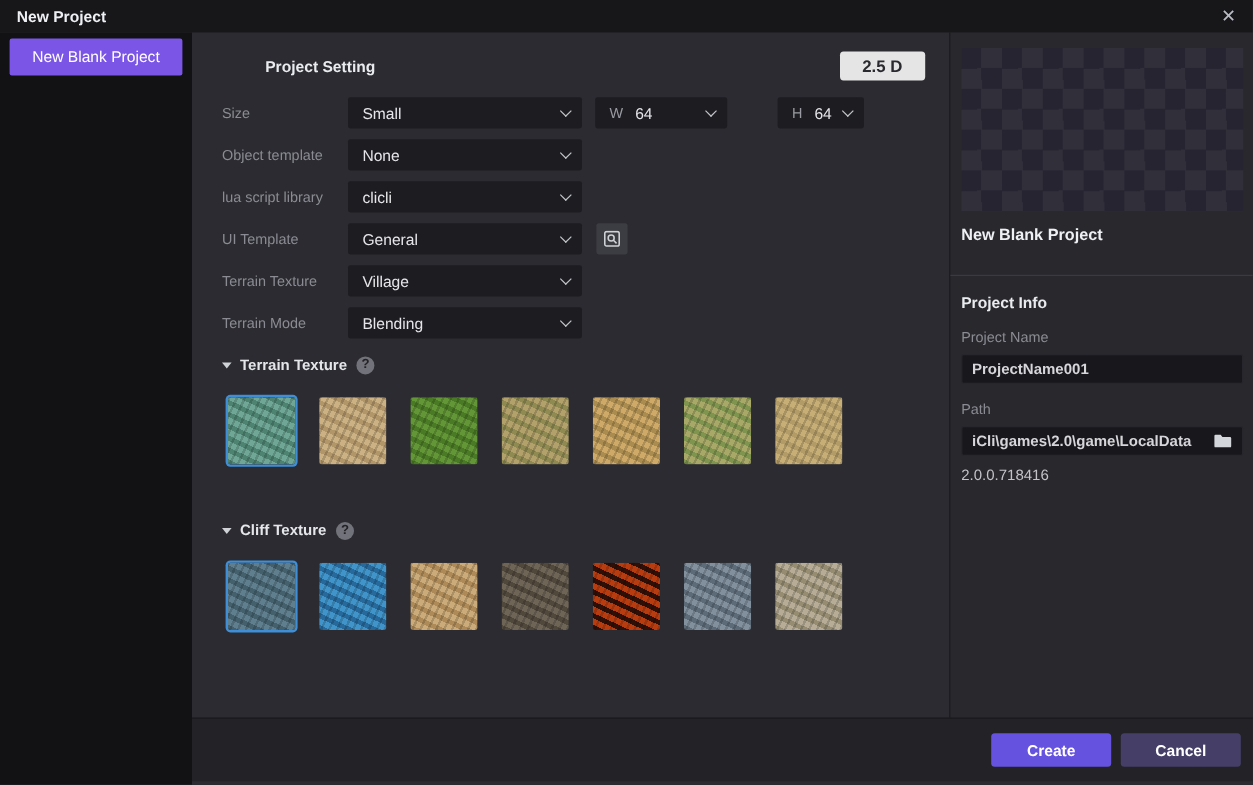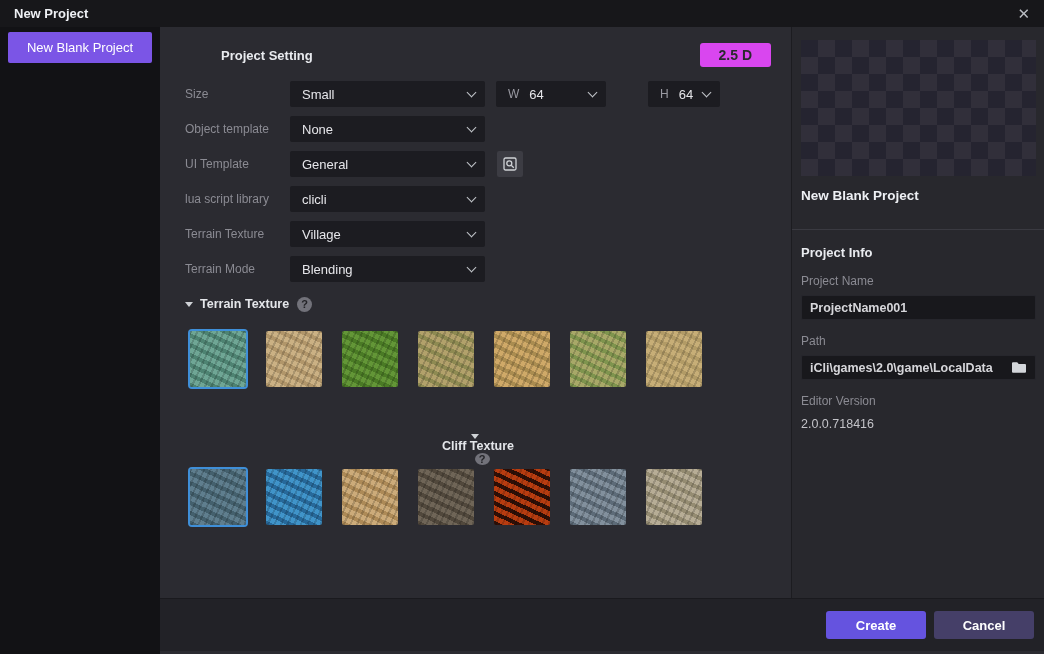--- a/index.html
+++ b/index.html
@@ -35,21 +35,21 @@
   }
 
   
   .main {
     position:absolute; top:27px; left:160px; width:631px; height:574px;
     background:#2b2b31; padding:0 20px 0 25px;
   }
   .main-head { display:flex; align-items:center; margin-top:16px; height:24px; }
   .main-heading { color:#e9ebef; font-weight:bold; font-size:13px;margin-left:36px; }
   .badge {
-    margin-left:auto; background:#d946ef; color:#2a2a2e;
+    margin-left:auto; background:#e5e5e5; color:#2a2a2e;
     font-weight:bold; font-size:14px; padding:4px 19px; border-radius:3px;
     cursor:pointer;
   }
   .rows { margin-top:14px; }
   .form-row { display:flex; align-items:center; height:26px; margin-bottom:9px; }
   .f-label { width:105px; color:#8b8b93; font-size:12px; flex:none; }
   .drop {
     width:195px; height:26px; background:#1c1c21; border-radius:2px;
     display:flex; align-items:center; padding:0 10px 0 12px; cursor:pointer;
   }
@@ -62,21 +62,21 @@
   }
   .drop-w { width:110px; margin-left:11px; }
   .drop-h { width:72px; margin-left:42px; }
   .icon-btn {
     width:26px; height:26px; background:#3c3c43; border-radius:2px;
     margin-left:12px; display:flex; align-items:center; justify-content:center;
     cursor:pointer;
   }
 
   .section-head { display:flex; align-items:center; margin-top:14px; height:16px; cursor:pointer; }
-  .section-head.cliff { margin-top:47px;flex-direction:column; }
+  .section-head.cliff { margin-top:47px; }
   .tri {
     width:0; height:0; border-left:4px solid transparent; border-right:4px solid transparent;
     border-top:5px solid #cfd2d6; margin-right:7px;
   }
   .section-title { color:#e4e6ea; font-weight:bold; font-size:12.5px; }
   .help {
     width:15px; height:15px; border-radius:50%; background:#72727a; color:#232327;
     font-size:11px; font-weight:bold; display:flex; align-items:center; justify-content:center;
     margin-left:8px; cursor:pointer;
   }
@@ -166,39 +166,39 @@
 
       <div class="form-row">
         <span class="f-label">Object template</span>
         <div class="drop">
           <span class="drop-val">None</span>
           <span class="chev"></span>
         </div>
       </div>
 
       <div class="form-row">
+        <span class="f-label">lua script library</span>
+        <div class="drop">
+          <span class="drop-val">clicli</span>
+          <span class="chev"></span>
+        </div>
+      </div>
+
+      <div class="form-row">
         <span class="f-label">UI Template</span>
         <div class="drop">
           <span class="drop-val">General</span>
           <span class="chev"></span>
         </div>
         <div class="icon-btn">
           <svg width="14" height="14" viewBox="0 0 14 14">
             <rect x="1" y="1" width="12" height="12" rx="1.5" fill="none" stroke="#cfd2d6" stroke-width="1.3"></rect>
             <circle cx="6.3" cy="6.3" r="2.5" fill="none" stroke="#cfd2d6" stroke-width="1.3"></circle>
             <line x1="8.2" y1="8.2" x2="10.8" y2="10.8" stroke="#cfd2d6" stroke-width="1.3"></line>
           </svg>
-        </div>
-      </div>
-
-      <div class="form-row">
-        <span class="f-label">lua script library</span>
-        <div class="drop">
-          <span class="drop-val">clicli</span>
-          <span class="chev"></span>
         </div>
       </div>
 
       <div class="form-row">
         <span class="f-label">Terrain Texture</span>
         <div class="drop">
           <span class="drop-val">Village</span>
           <span class="chev"></span>
         </div>
       </div>
@@ -258,21 +258,20 @@
     <div class="field-label">Path</div>
     <div class="text-input path-input">
       <span class="path-text">iCli\games\2.0\game\LocalData</span>
       <span class="folder-btn">
         <svg width="16" height="13" viewBox="0 0 16 13">
           <path d="M1 2.2 a1 1 0 0 1 1 -1 h4.2 l1.5 1.9 h6.3 a1 1 0 0 1 1 1 v6.7 a1 1 0 0 1 -1 1 h-12 a1 1 0 0 1 -1 -1 z" fill="#d3d6da"></path>
         </svg>
       </span>
     </div>
 
-    <div class="field-label">Editor Version</div>
     <div class="version-value">2.0.0.718416</div>
   </div>
 
   <div class="footer">
     <div class="btn btn-create">Create</div>
     <div class="btn btn-cancel">Cancel</div>
   </div>
 
 </div>
 

